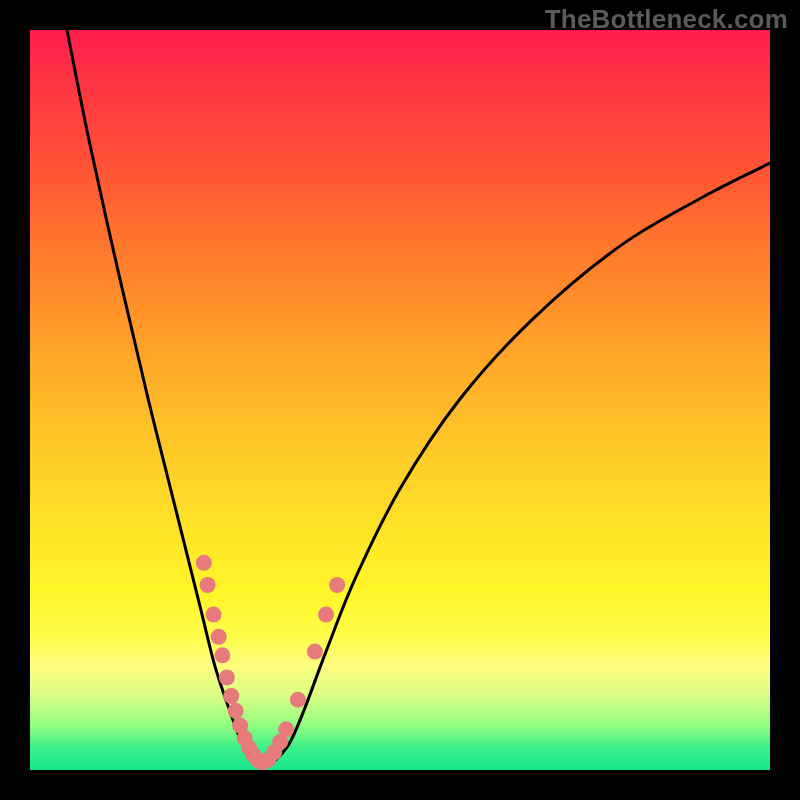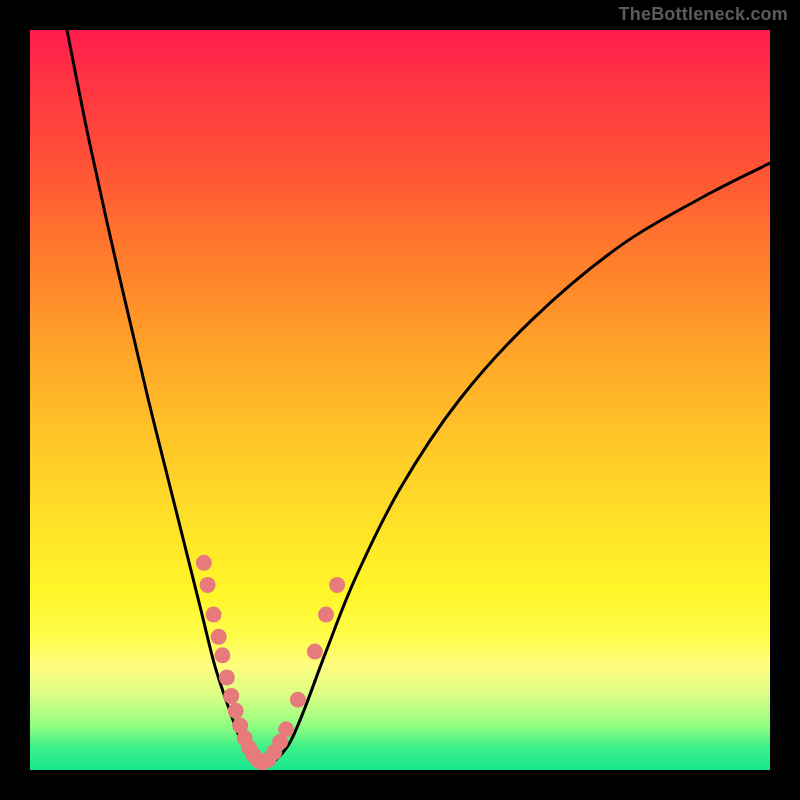--- a/index.html
+++ b/index.html
@@ -40,21 +40,21 @@
       #d8ff84 90%,
       #92fd80 94%,
       #3df089 97%,
       #17e88e 100%
     );
   }
   .watermark {
     position: absolute;
     top: 4px;
     right: 12px;
-    font-size: 18px;
+    font-size: 26px;
     font-weight: bold;
     color: #5b5b5b;
     letter-spacing: 0.2px;
   }
   svg.curve {
     position: absolute;
     top: 0;
     left: 0;
     width: 740px;
     height: 740px;

